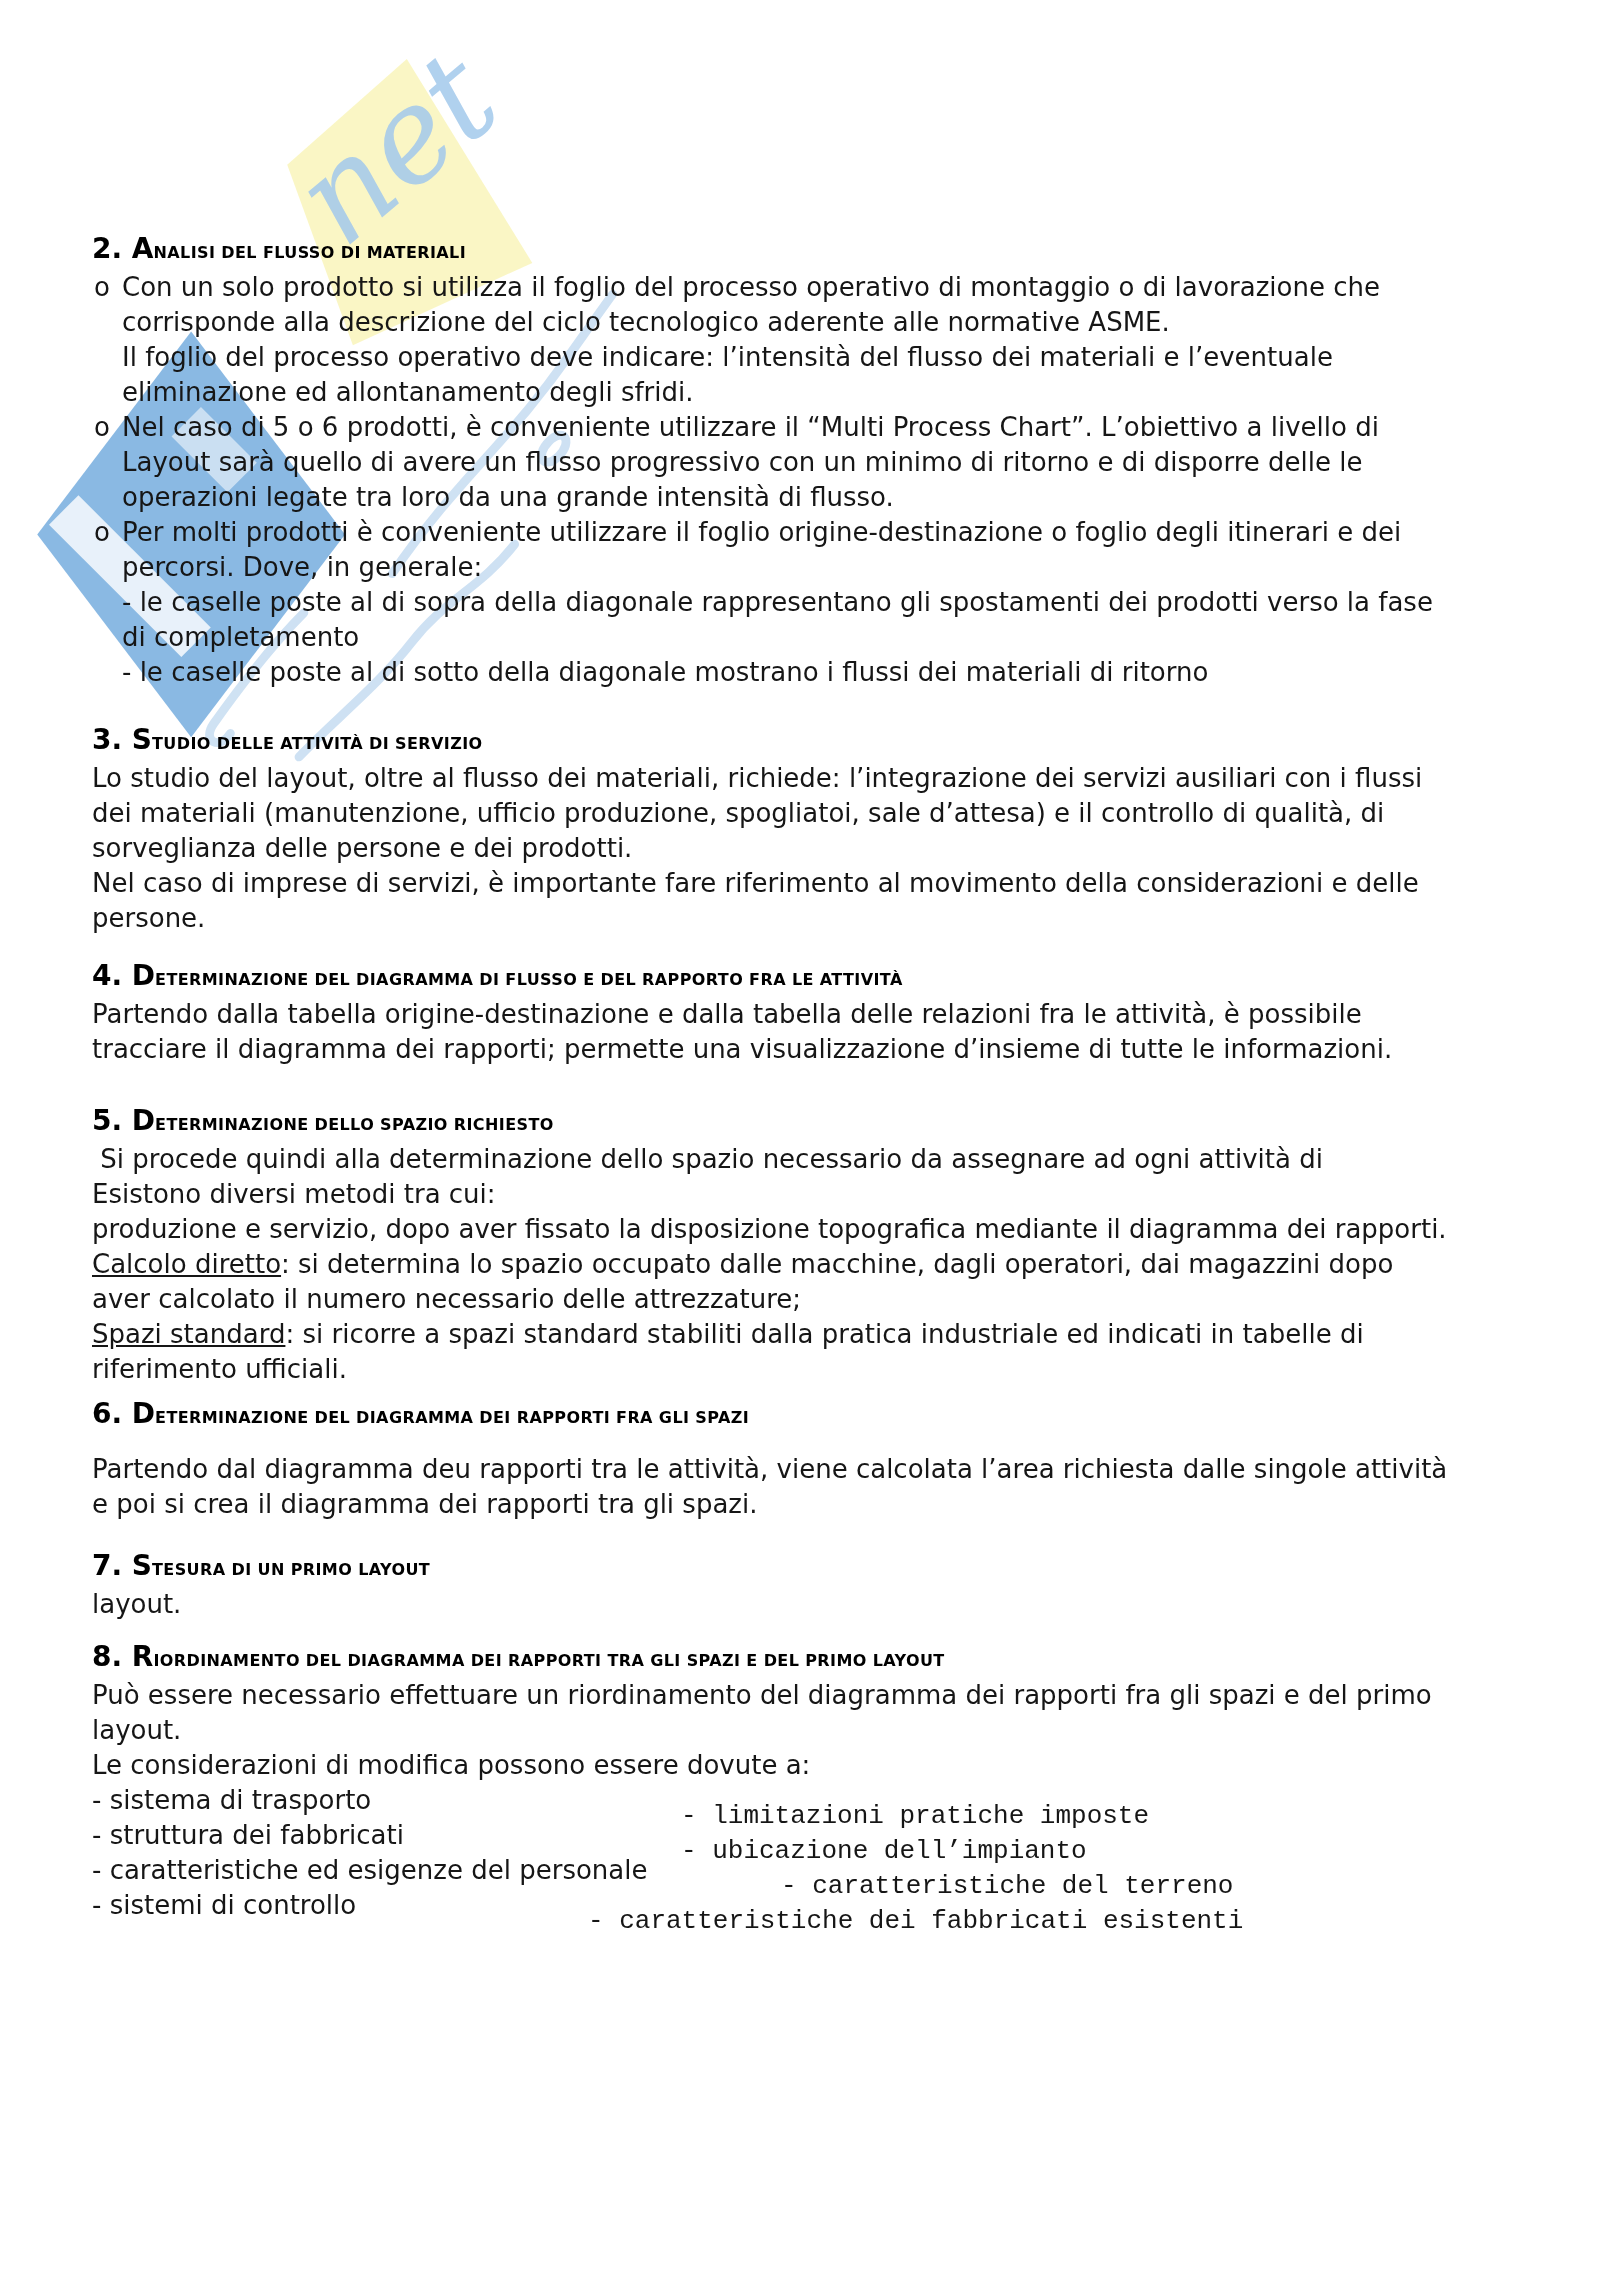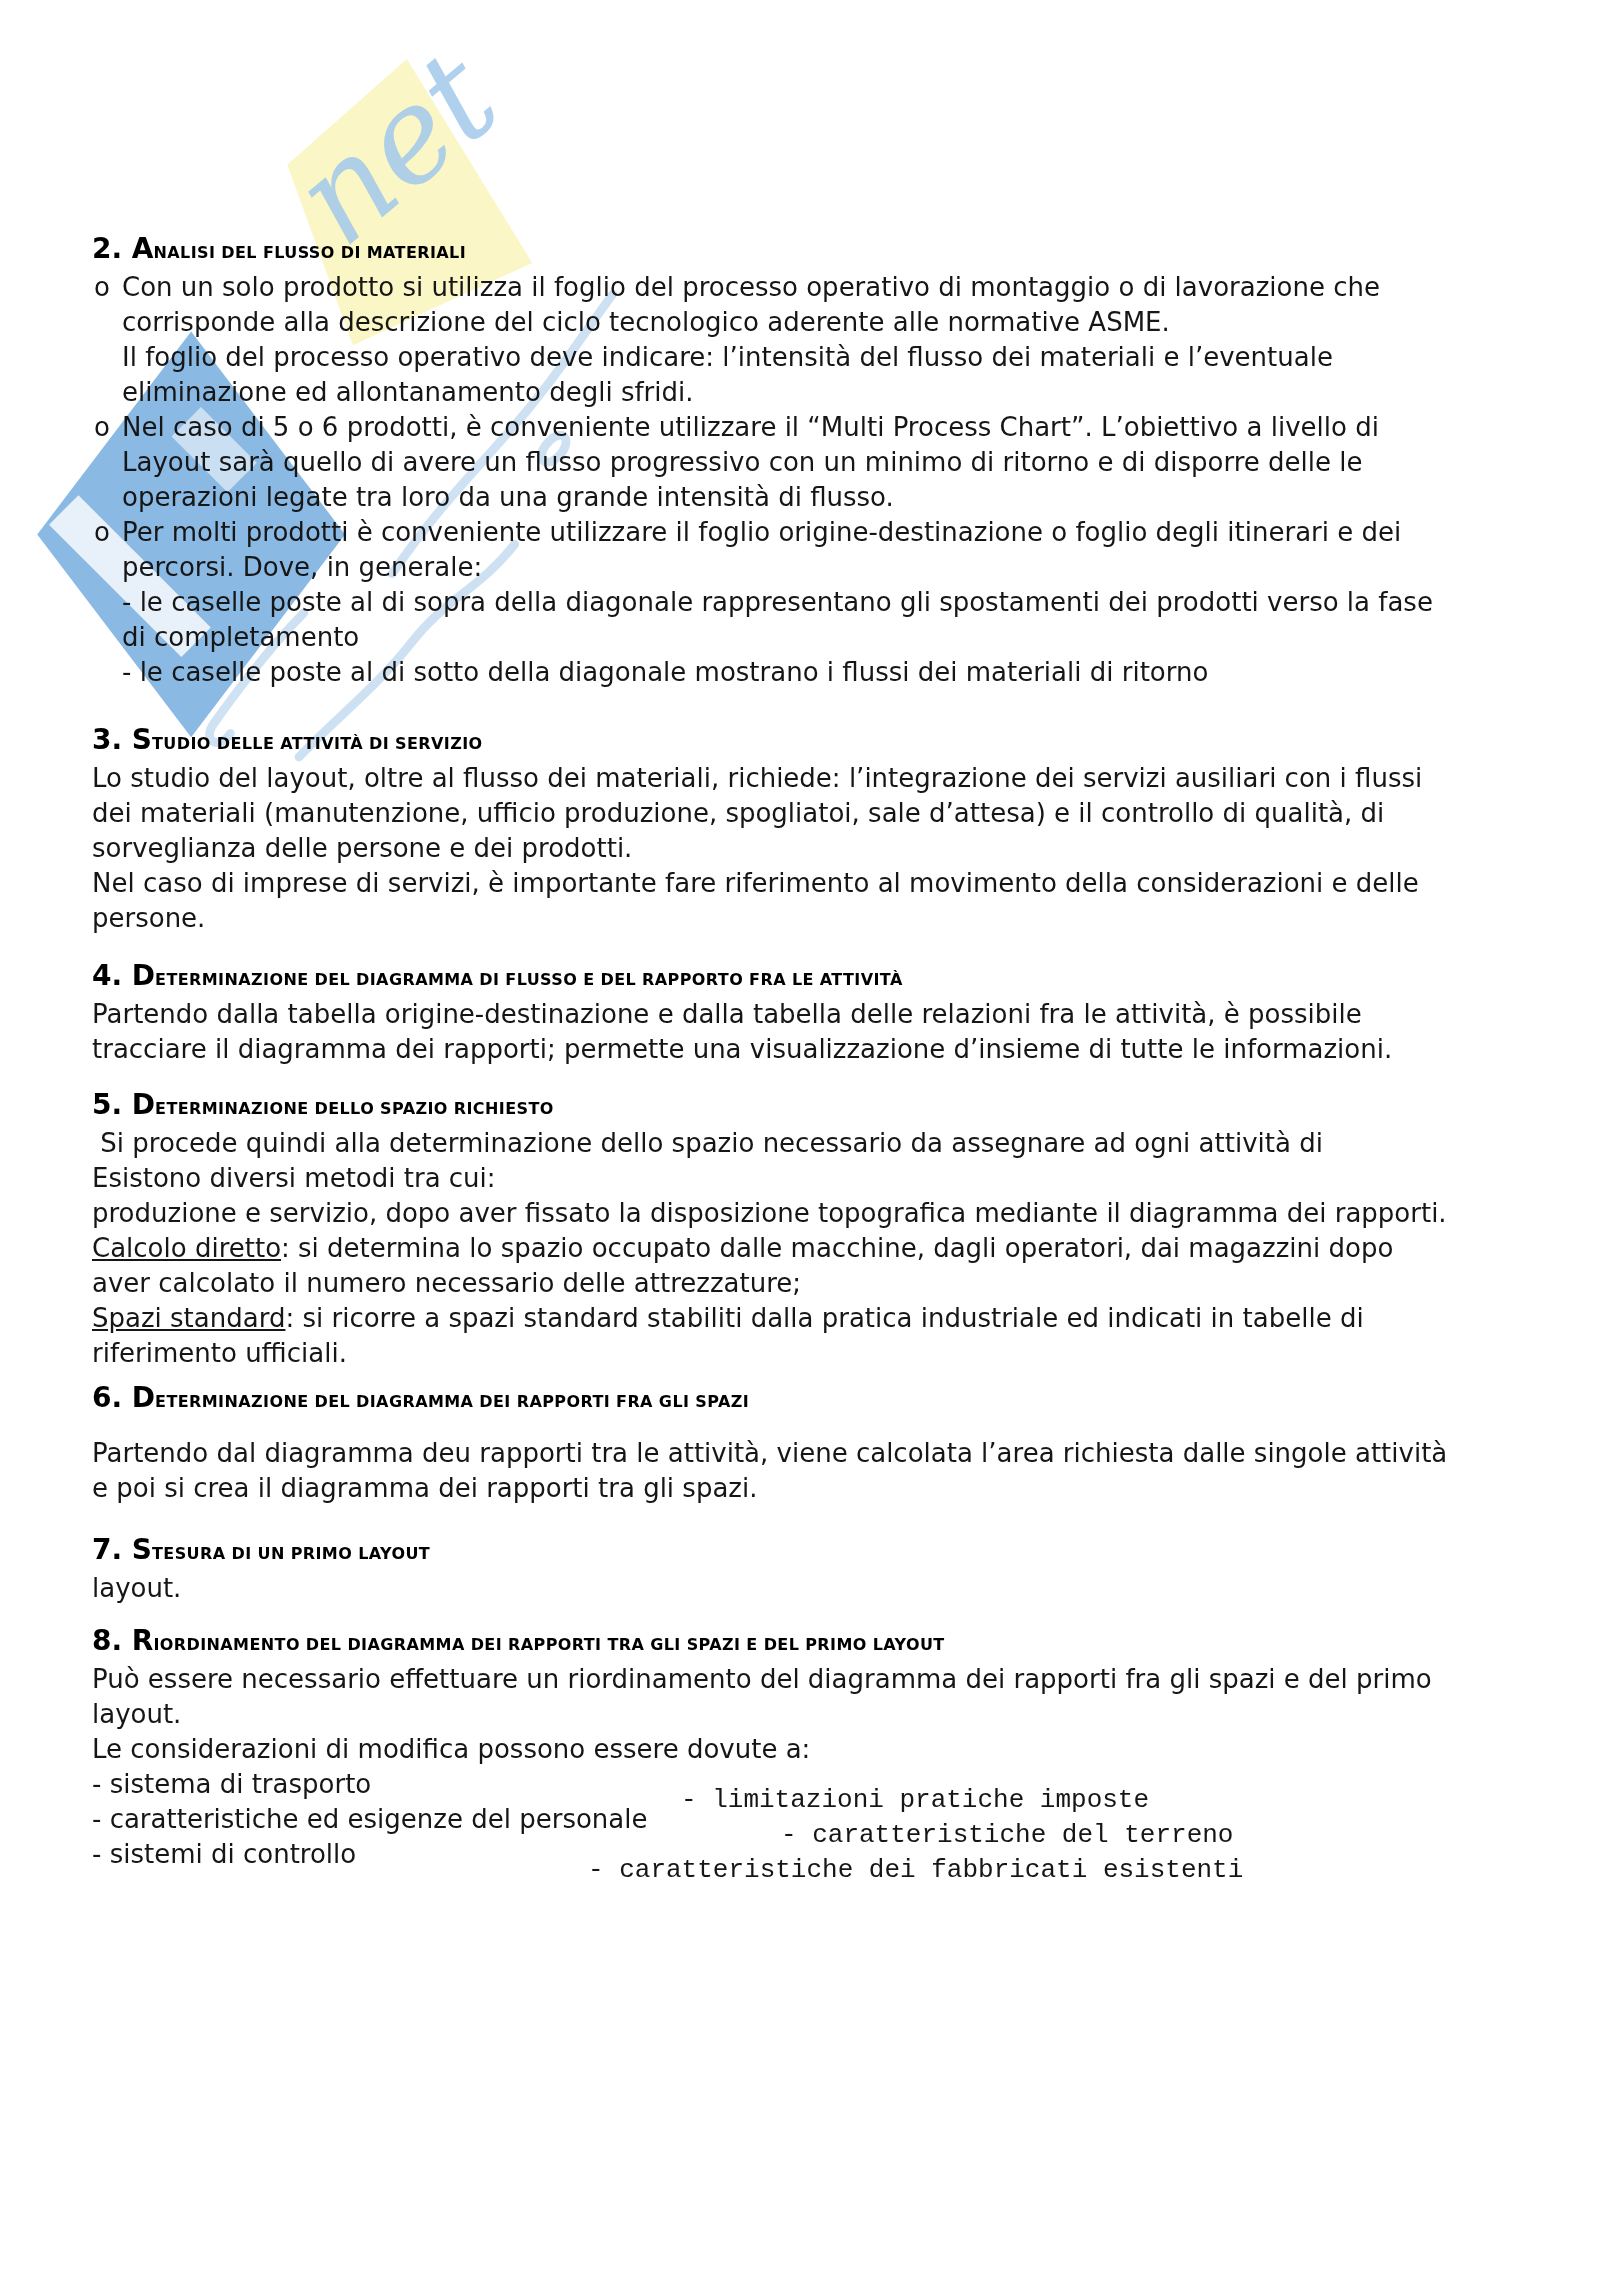--- a/index.html
+++ b/index.html
@@ -69,21 +69,21 @@
       <div class="line">Nel caso di imprese di servizi, è importante fare riferimento al movimento della considerazioni e delle</div>
       <div class="line">persone.</div>
     </section>
 
     <section style="margin-top:21.6px;">
       <div class="heading"><span class="lead">4. D</span><span class="rest">eterminazione del diagramma di flusso e del rapporto fra le attività</span></div>
       <div class="line">Partendo dalla tabella origine-destinazione e dalla tabella delle relazioni fra le attività, è possibile</div>
       <div class="line">tracciare il diagramma dei rapporti; permette una visualizzazione d’insieme di tutte le informazioni.</div>
     </section>
 
-    <section style="margin-top:20px;">
+    <section style="margin-top:36px;">
       <div class="heading"><span class="lead">5. D</span><span class="rest">eterminazione dello spazio richiesto</span></div>
       <div class="line"> Si procede quindi alla determinazione dello spazio necessario da assegnare ad ogni attività di</div>
       <div class="line">Esistono diversi metodi tra cui:</div>
       <div class="line">produzione e servizio, dopo aver fissato la disposizione topografica mediante il diagramma dei rapporti.</div>
       <div class="line"><span class="u">Calcolo diretto</span><span>: si determina lo spazio occupato dalle macchine, dagli operatori, dai magazzini dopo</span></div>
       <div class="line">aver calcolato il numero necessario delle attrezzature;</div>
       <div class="line"><span class="u">Spazi standard</span><span>: si ricorre a spazi standard stabiliti dalla pratica industriale ed indicati in tabelle di</span></div>
       <div class="line">riferimento ufficiali.</div>
     </section>
 
@@ -97,19 +97,20 @@
       <div class="heading"><span class="lead">7. S</span><span class="rest">tesura di un primo layout</span></div>
       <div class="line">layout.</div>
     </section>
 
     <section style="margin-top:17.6px;">
       <div class="heading"><span class="lead">8. R</span><span class="rest">iordinamento del diagramma dei rapporti tra gli spazi e del primo layout</span></div>
       <div class="line">Può essere necessario effettuare un riordinamento del diagramma dei rapporti fra gli spazi e del primo</div>
       <div class="line">layout.</div>
       <div class="line">Le considerazioni di modifica possono essere dovute a:</div>
       <div class="line cols"><span>- sistema di trasporto</span><span class="right" style="left:589px;">- limitazioni pratiche imposte</span></div>
+      <div class="line cols"><span>- struttura dei fabbricati</span><span class="right" style="left:589px;">- ubicazione dell’impianto</span></div>
       <div class="line cols"><span>- caratteristiche ed esigenze del personale</span><span class="right" style="left:689px;">- caratteristiche del terreno</span></div>
       <div class="line cols"><span>- sistemi di controllo</span><span class="right" style="left:496px;">- caratteristiche dei fabbricati esistenti</span></div>
     </section>
 
   </div>
 </div>
 
 
 </body></html>

